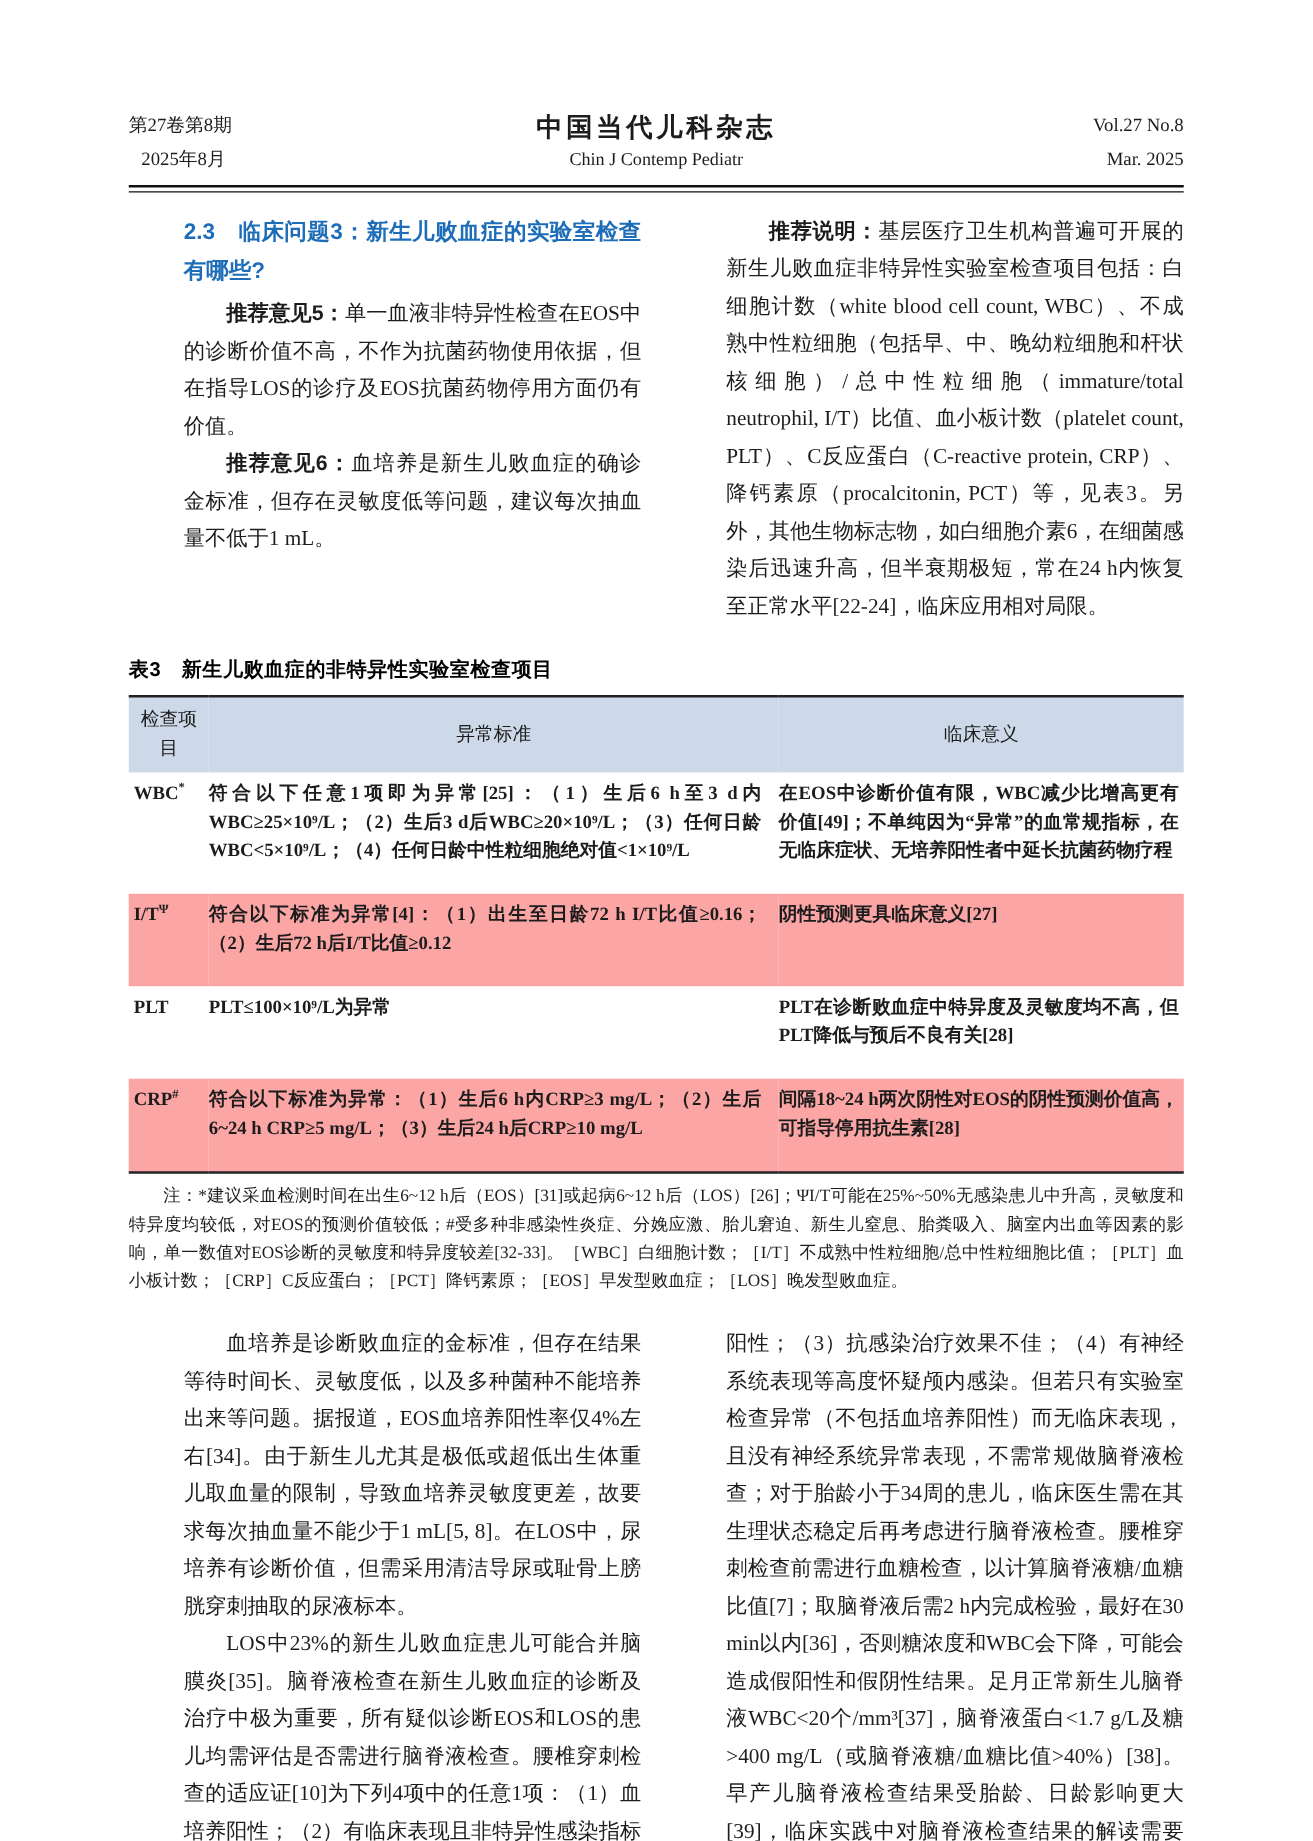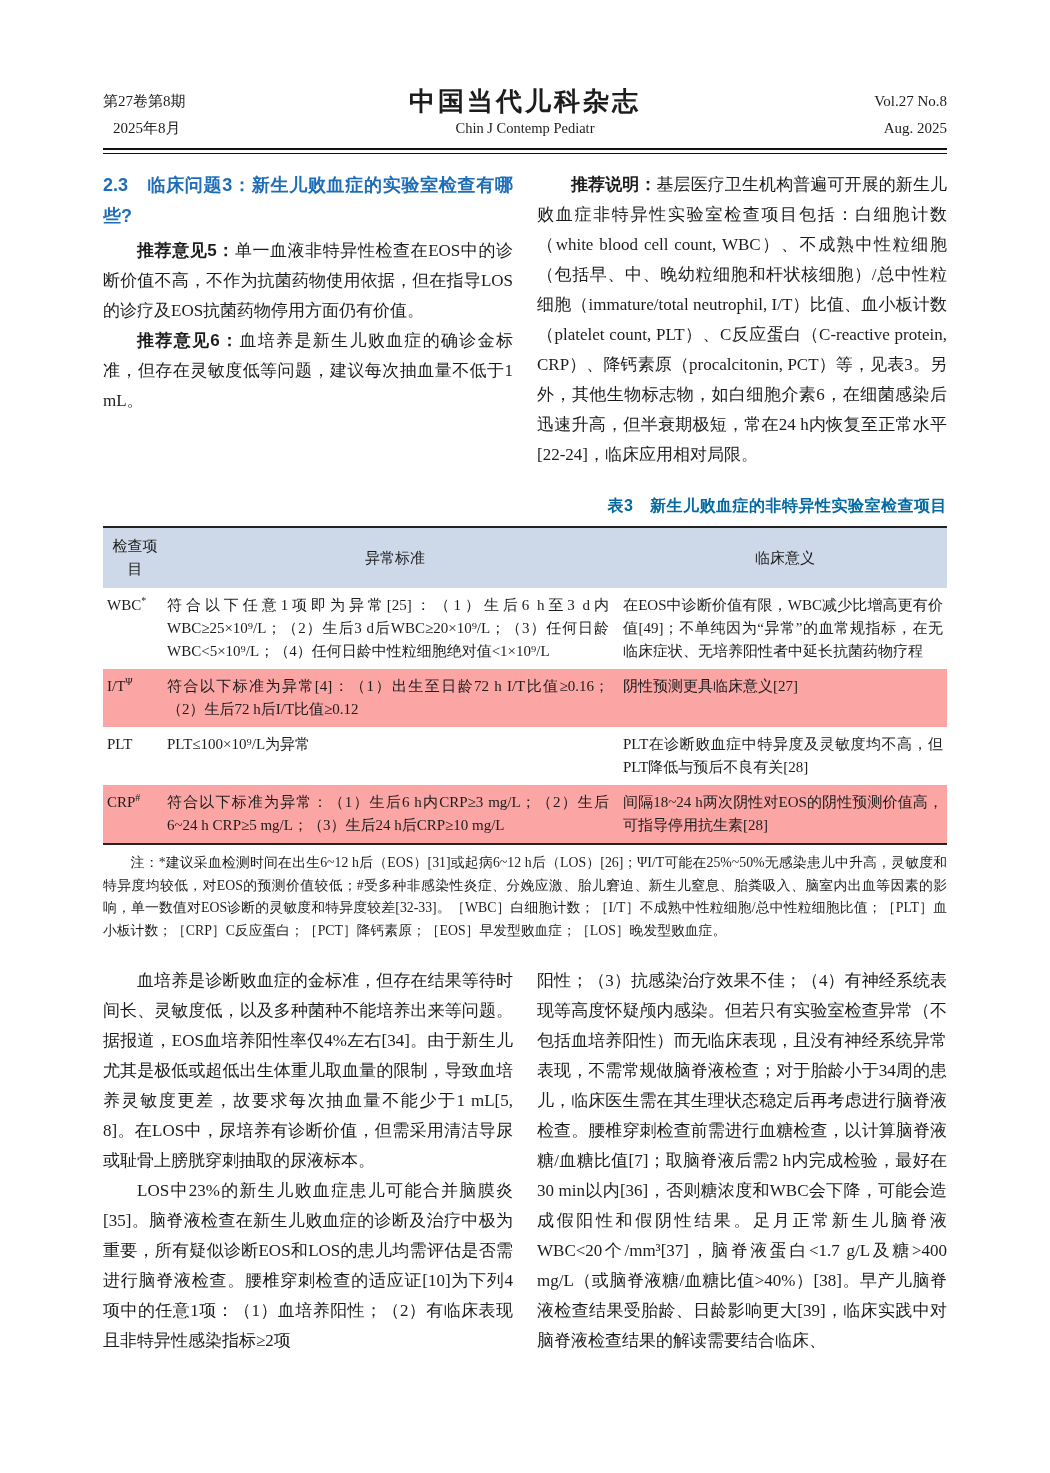--- a/index.html
+++ b/index.html
@@ -10,44 +10,44 @@
   }
   .content{width:844px;margin:0 auto;box-sizing:border-box;}
 
   
   .jheader{display:flex;justify-content:space-between;align-items:flex-start;
     padding-top:88px;font-size:15px;line-height:27px;}
   .jh-left,.jh-right{width:200px;}
   .jh-left .line2{padding-left:10px;}
   .jh-right{text-align:right;}
   .jh-center{text-align:center;flex:1;}
-  .journal-cn{font-size:26px;font-weight:bold;letter-spacing:3px;line-height:28px;}
+  .journal-cn{font-size:21px;font-weight:bold;letter-spacing:3px;line-height:28px;}
   .journal-en{font-size:14.5px;line-height:24px;}
   .double-rule{margin-top:6px;height:3px;border-top:2.5px solid #111;border-bottom:1.3px solid #111;}
 
   
   .cols{display:flex;gap:24px;margin-top:16px;}
-  .col{width:410px;box-sizing:border-box;}
+  .col{width:410px;box-sizing:border-box;margin-left:44px;}
   p{margin:0;font-size:17px;line-height:30px;text-align:justify;}
   p.ind{text-indent:2em;}
   .lead{font-weight:bold;font-family:"Liberation Sans","DejaVu Sans",sans-serif;}
   .sec-heading{color:#1e6db9;font-weight:bold;font-size:18px;line-height:31px;
     font-family:"Liberation Sans","DejaVu Sans",sans-serif;text-align:justify;margin-bottom:4px;}
 
   
   .table-block{margin-top:26px;}
-  .table-title{text-align:right;color:#0369a1;font-weight:bold;font-size:16px;
+  .table-title{text-align:left;color:#000000;font-weight:bold;font-size:16px;
     font-family:"Liberation Sans","DejaVu Sans",sans-serif;margin-bottom:9px;letter-spacing:.5px;}
   table{width:100%;border-collapse:collapse;border-top:2.2px solid #222;border-bottom:2.2px solid #222;
     font-size:15px;line-height:23px;}
   thead th{background:#cdd9e8;font-weight:normal;text-align:center;vertical-align:middle;
     padding:7px 4px;font-size:15px;}
   th.c-item{width:56px;margin-top:23px;}
   th.c-criteria{width:448px;}
-  td{vertical-align:top;padding:6px 14px 6px 0;text-align:justify;}
+  td{vertical-align:top;padding:6px 14px 22px 0;text-align:justify;font-weight:bold;}
   td.item{padding-left:4px;padding-right:4px;white-space:nowrap;}
   td.significance{padding-right:4px;}
   tr.alt td{background:#fca5a5;}
   sup{font-size:10px;line-height:0;}
   .footnote{margin-top:7px;font-size:13.8px;line-height:22.5px;text-align:justify;text-indent:2em;}
 
   
   .cols.lower{margin-top:24px;}
 </style>
 </head>
@@ -59,21 +59,21 @@
     <div class="jh-left">
       <div>第27卷第8期</div>
       <div class="line2">2025年8月</div>
     </div>
     <div class="jh-center">
       <div class="journal-cn">中国当代儿科杂志</div>
       <div class="journal-en">Chin J Contemp Pediatr</div>
     </div>
     <div class="jh-right">
       <div>Vol.27 No.8</div>
-      <div>Aug. 2025</div>
+      <div>Mar. 2025</div>
     </div>
   </div>
   <div class="double-rule"></div>
 
   <div class="cols">
     <div class="col">
       <div class="sec-heading">2.3　临床问题3：新生儿败血症的实验室检查有哪些?</div>
       <p class="ind"><span class="lead">推荐意见5：</span><span>单一血液非特异性检查在EOS中的诊断价值不高，不作为抗菌药物使用依据，但在指导LOS的诊疗及EOS抗菌药物停用方面仍有价值。</span></p>
       <p class="ind"><span class="lead">推荐意见6：</span><span>血培养是新生儿败血症的确诊金标准，但存在灵敏度低等问题，建议每次抽血量不低于1 mL。</span></p>
     </div>

